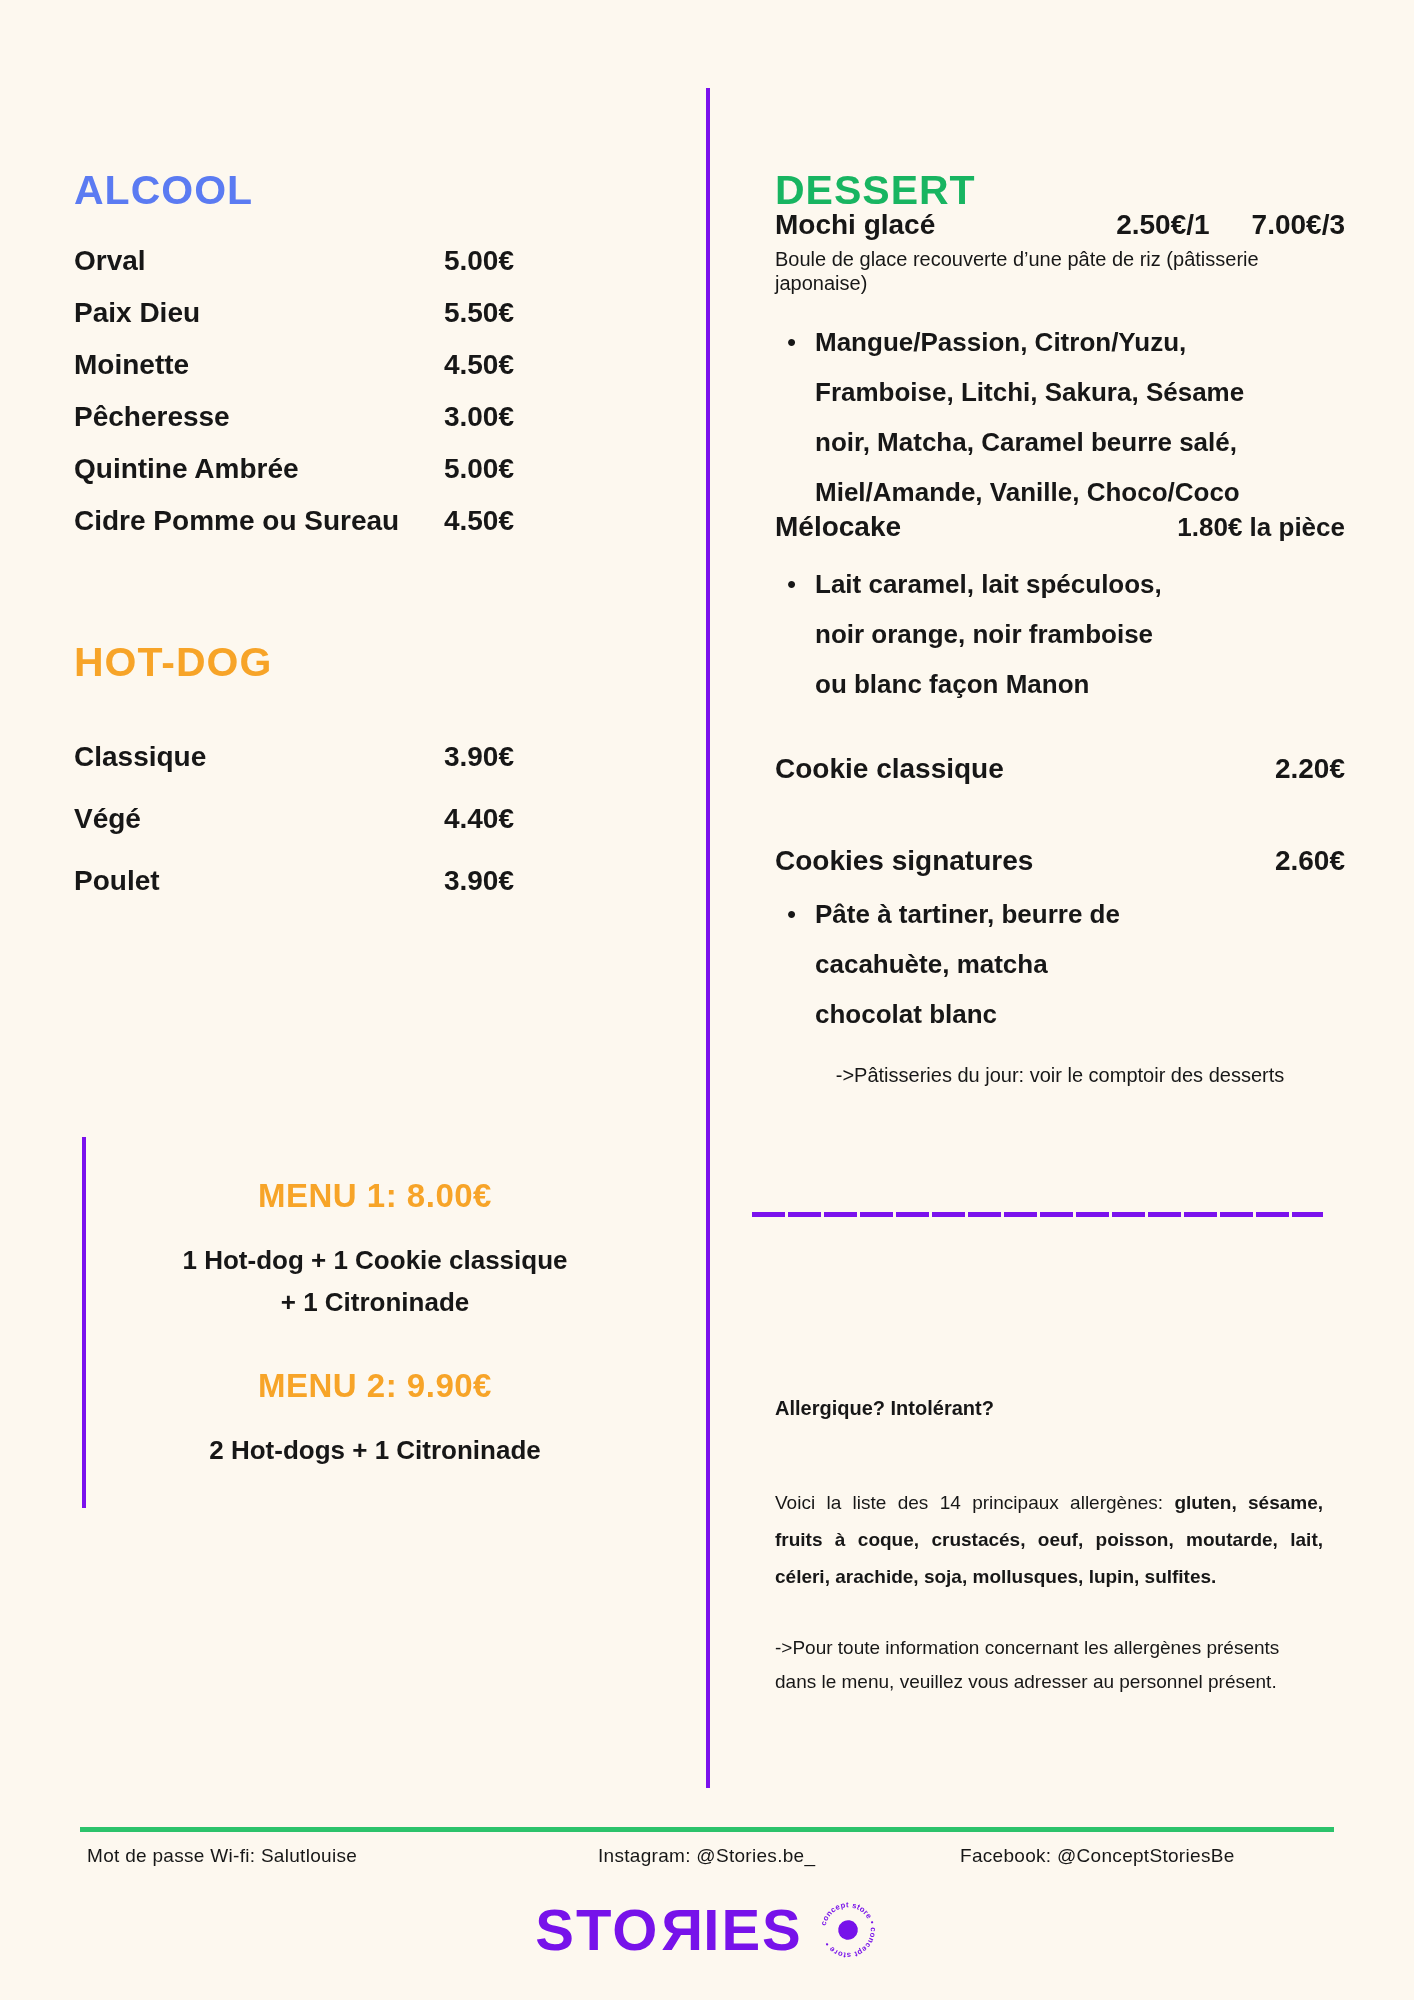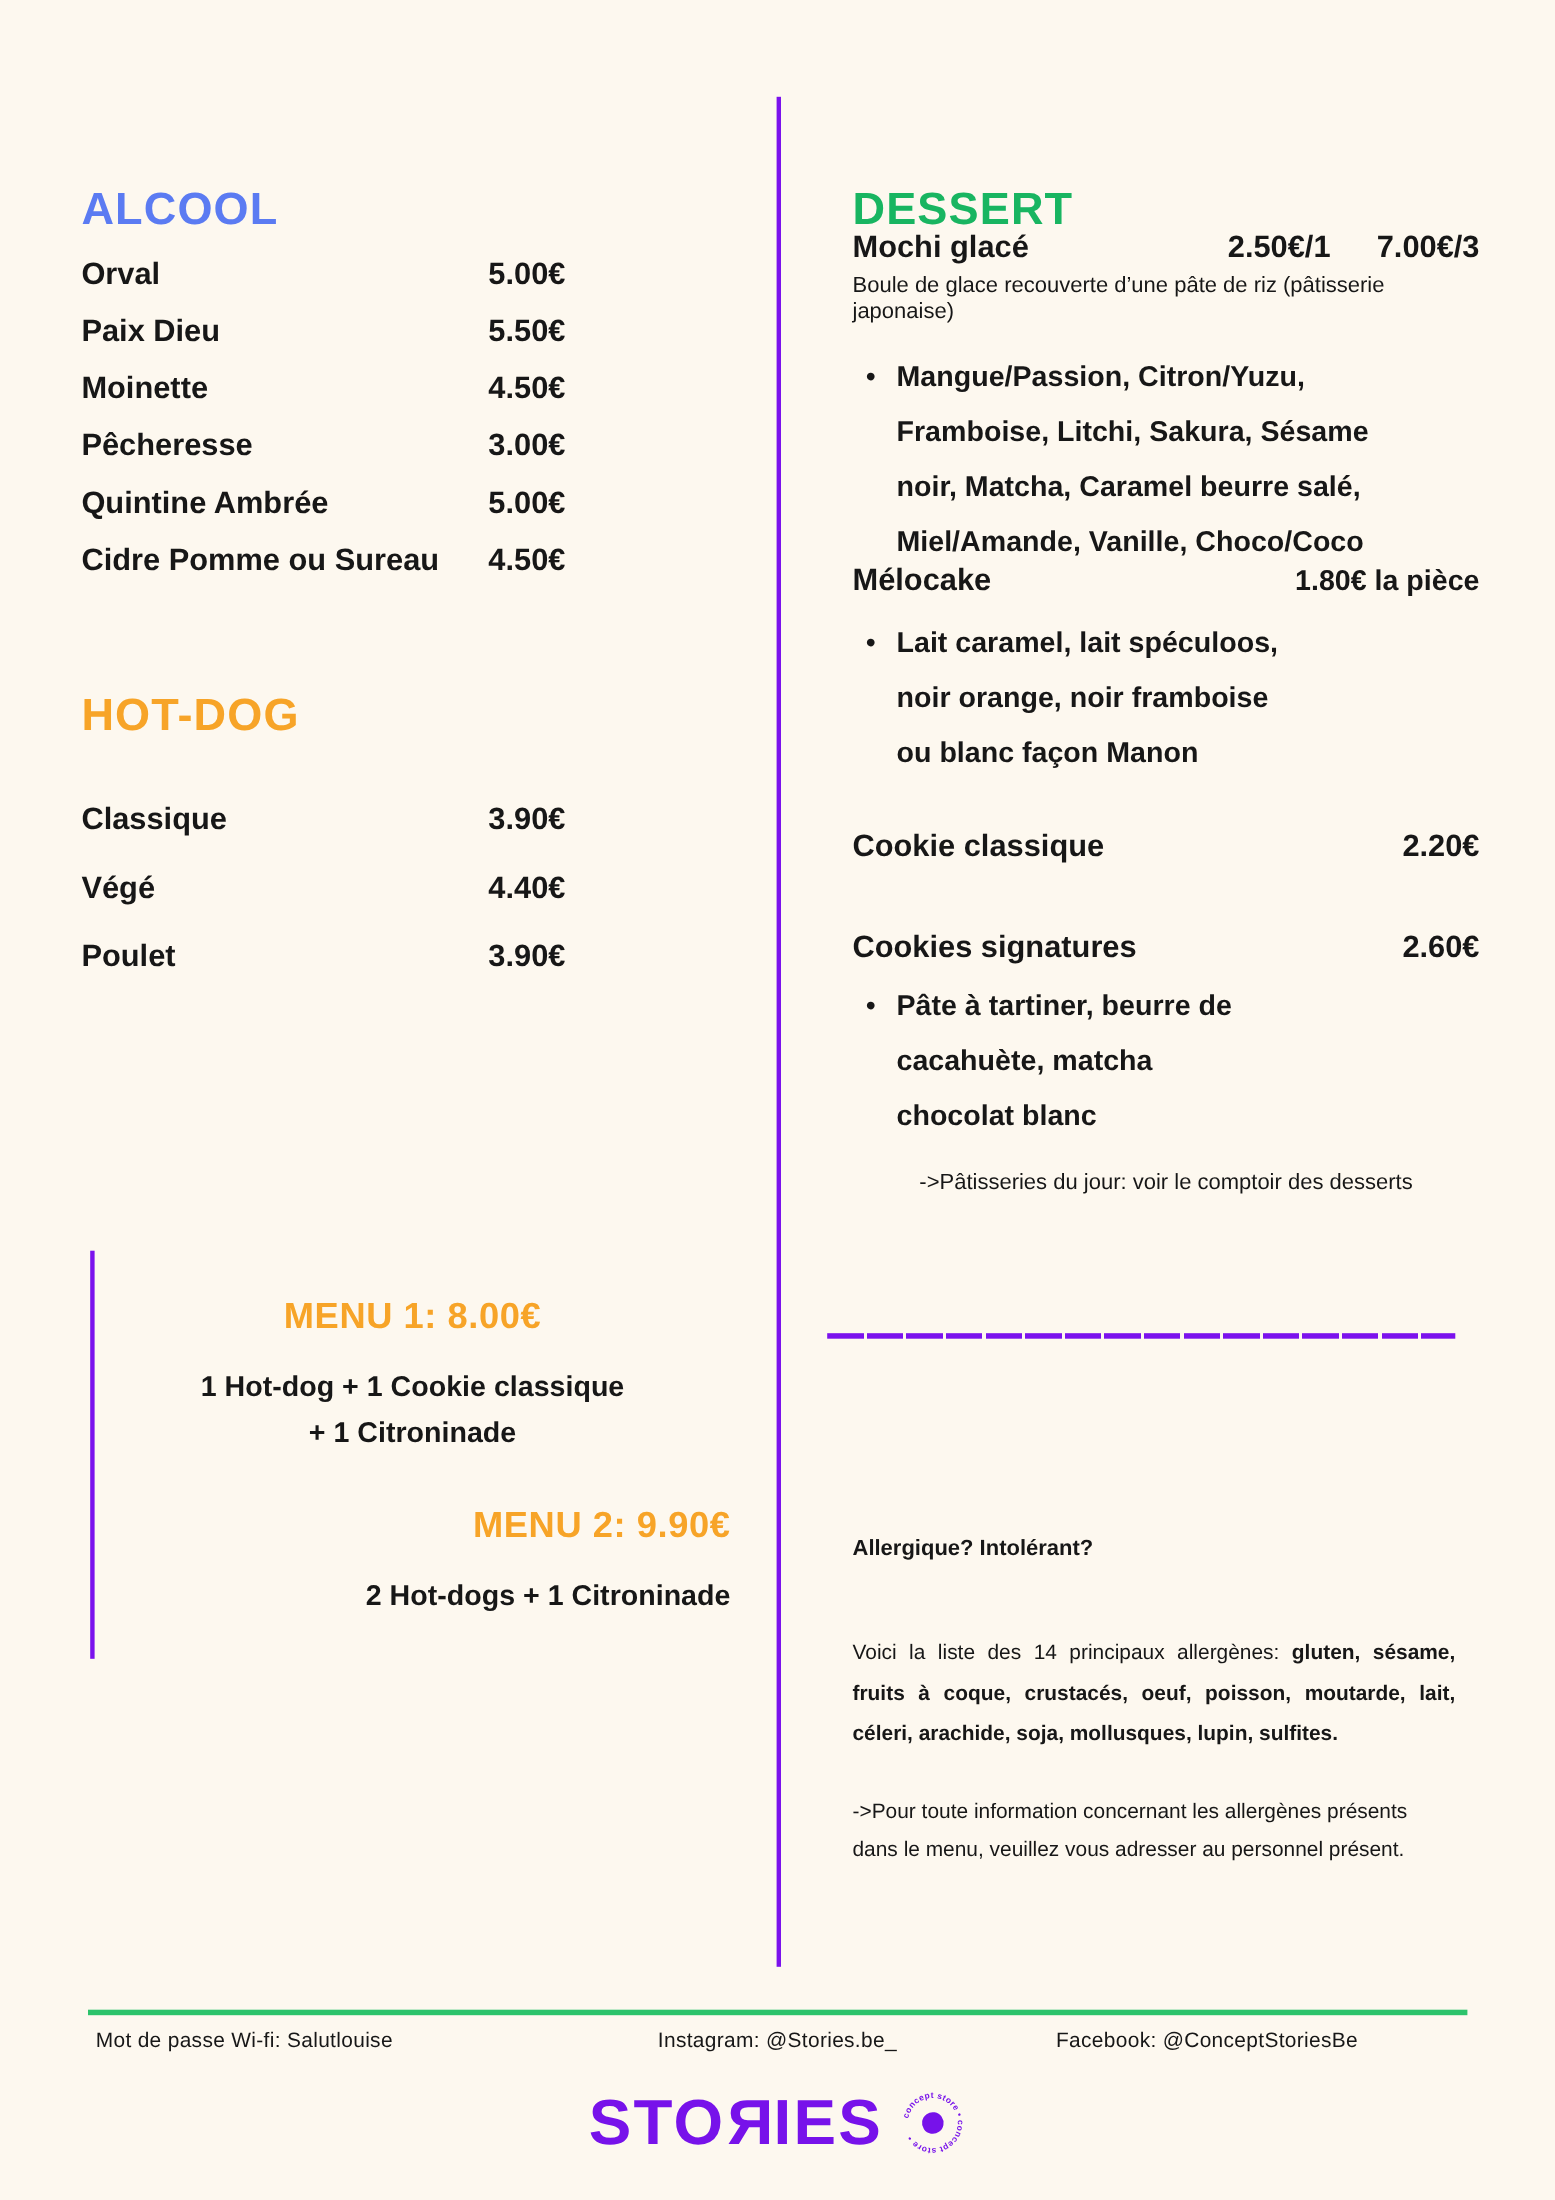--- a/index.html
+++ b/index.html
@@ -14,34 +14,34 @@
   
   .heading{font-size:41px;font-weight:800;letter-spacing:1px;line-height:41px;margin:0;}
   .blue{color:#5B7BF2}.orange{color:#F7A428}.green{color:#18B561}
 
   
   .col-left{position:absolute;left:74px;top:170px;width:440px;}
   .col-right{position:absolute;left:775px;top:170px;width:570px;}
 
   .row{display:flex;justify-content:space-between;align-items:baseline;
        font-size:28px;font-weight:700;line-height:28px;}
-  .alcool-list{margin-top:24px;}
+  .alcool-list{margin-top:36px;}
   .alcool-list .row{margin-bottom:24px;}
   .hotdog-heading{margin-top:107px;}
   .hotdog-list{margin-top:60px;}
   .hotdog-list .row{margin-bottom:34px;}
   .hd-note{margin:-6px 0 0;width:520px;font-size:20px;line-height:30px;font-weight:400;
            text-align:center;white-space:pre-line;}
 
   
   .menu-box{position:absolute;left:82px;top:1137px;width:582px;height:371px;
             border-left:4px solid #7B12ED;box-sizing:border-box;padding-top:42px;text-align:center;}
   .menu-title{font-size:33px;font-weight:800;color:#F7A428;margin:0;line-height:34px;letter-spacing:.5px;}
   .menu-desc{font-size:26px;font-weight:700;line-height:42px;margin:26px 0 0;white-space:pre-line;}
-  .menu-offer + .menu-offer{margin-top:46px;text-align:right;}
+  .menu-offer + .menu-offer{margin-top:46px;}
 
   
   .mochi-row{}
   .prices{display:flex;gap:42px;font-weight:700;text-align:center;}
   .subtitle{margin:8px 0 0;font-size:20px;line-height:24px;font-weight:400;}
   .bullet{display:flex;margin-top:22px;}
   .dot{width:40px;box-sizing:border-box;padding-left:12px;font-size:26px;line-height:50px;}
   .btext{font-size:26px;font-weight:700;line-height:50px;white-space:pre-line;}
   .melocake-row{margin-top:-4px;}
   .price-sm{font-size:26px;}

